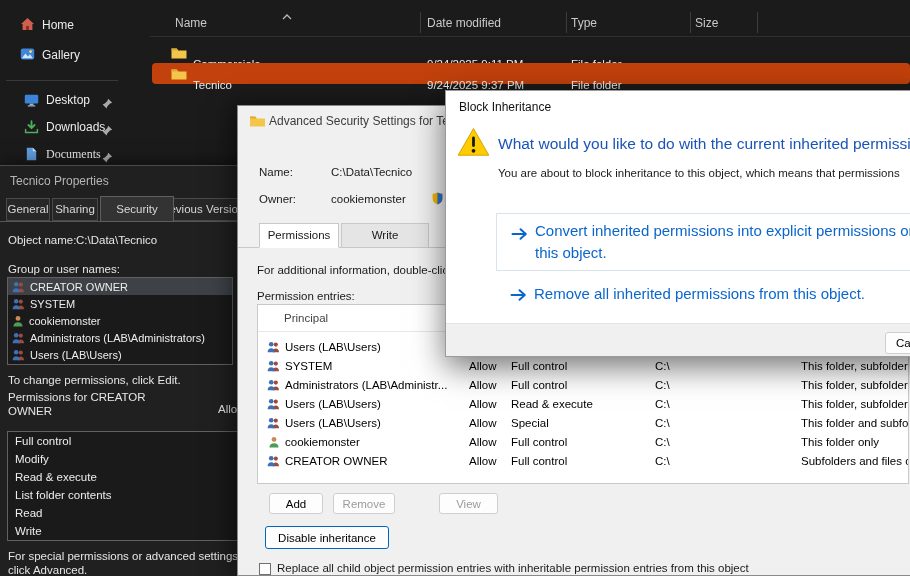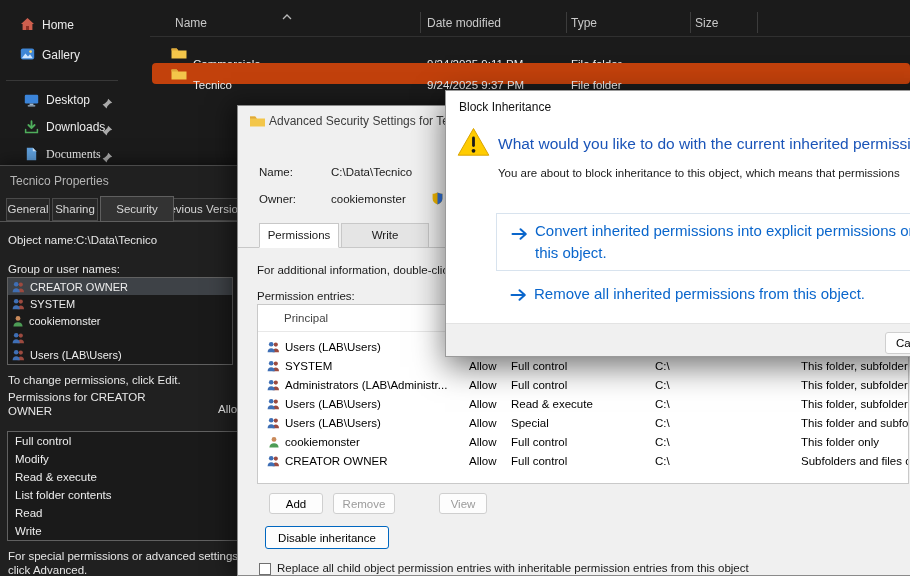--- a/index.html
+++ b/index.html
@@ -243,20 +243,21 @@
       </div>
       <div class="plist-row">
         <span class="gi">
             <svg width="13" height="12" viewBox="0 0 13 12">
               <circle cx="8.8" cy="3.6" r="2.1" fill="#9c4a3f"></circle>
               <path d="M5.6 11.2 c0-2.2 1.5-3.6 3.2-3.6 s3.2 1.4 3.2 3.6z" fill="#9c4a3f"></path>
               <circle cx="4.2" cy="3.2" r="2.3" fill="#3f6fb5"></circle>
               <path d="M0.6 11.2 c0-2.4 1.6-3.9 3.6-3.9 s3.6 1.5 3.6 3.9z" fill="#3f6fb5"></path>
             </svg>
           </span>
+        <span>Administrators (LAB\Administrators)</span>
       </div>
       <div class="plist-row">
         <span class="gi">
             <svg width="13" height="12" viewBox="0 0 13 12">
               <circle cx="8.8" cy="3.6" r="2.1" fill="#9c4a3f"></circle>
               <path d="M5.6 11.2 c0-2.2 1.5-3.6 3.2-3.6 s3.2 1.4 3.2 3.6z" fill="#9c4a3f"></path>
               <circle cx="4.2" cy="3.2" r="2.3" fill="#3f6fb5"></circle>
               <path d="M0.6 11.2 c0-2.4 1.6-3.9 3.6-3.9 s3.6 1.5 3.6 3.9z" fill="#3f6fb5"></path>
             </svg>
           </span>
@@ -411,21 +412,21 @@
         <span class="pec" style="left:26px;">CREATOR OWNER</span>
         <span class="pec" style="left:210px;">Allow</span>
         <span class="pec" style="left:252px;">Full control</span>
         <span class="pec" style="left:396px;">C:\</span>
         <span class="pec" style="left:542px;">Subfolders and files only</span>
       </div>
     </div>
 
     <button class="btn" style="left:31px;top:387px;width:54px;height:21px;">Add</button>
     <button class="btn disabled" style="left:95px;top:387px;width:62px;height:21px;">Remove</button>
-    <button class="btn disabled" style="left:201px;top:387px;width:48px;height:21px;">View</button>
+    <button class="btn disabled" style="left:201px;top:387px;width:59px;height:21px;">View</button>
 
     <button class="btn focusblue" style="left:27px;top:420px;width:124px;height:23px;">Disable inheritance</button>
 
     <span class="cb" style="left:21px;top:457px;"></span>
     <span class="t alabel" style="left:39px;top:456px;">Replace all child object permission entries with inheritable permission entries from this object</span>
   </div>
 
   <div class="block">
     <span class="t btitle" style="left:13px;top:9px;">Block Inheritance</span>
 

